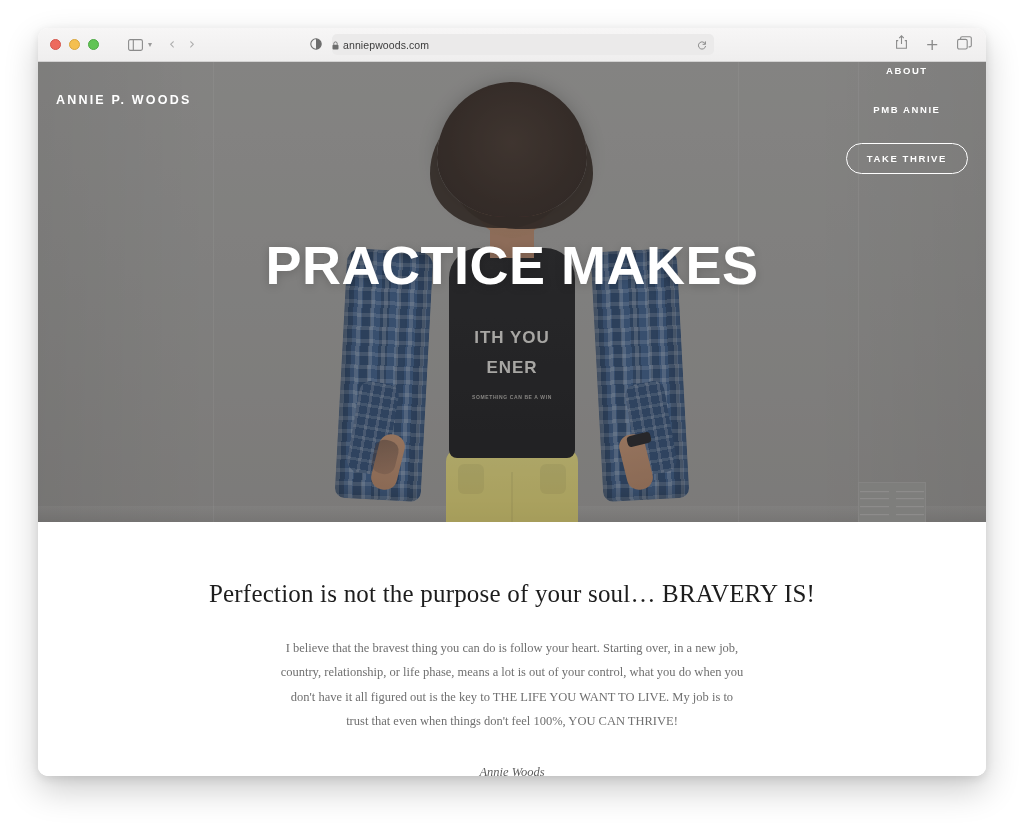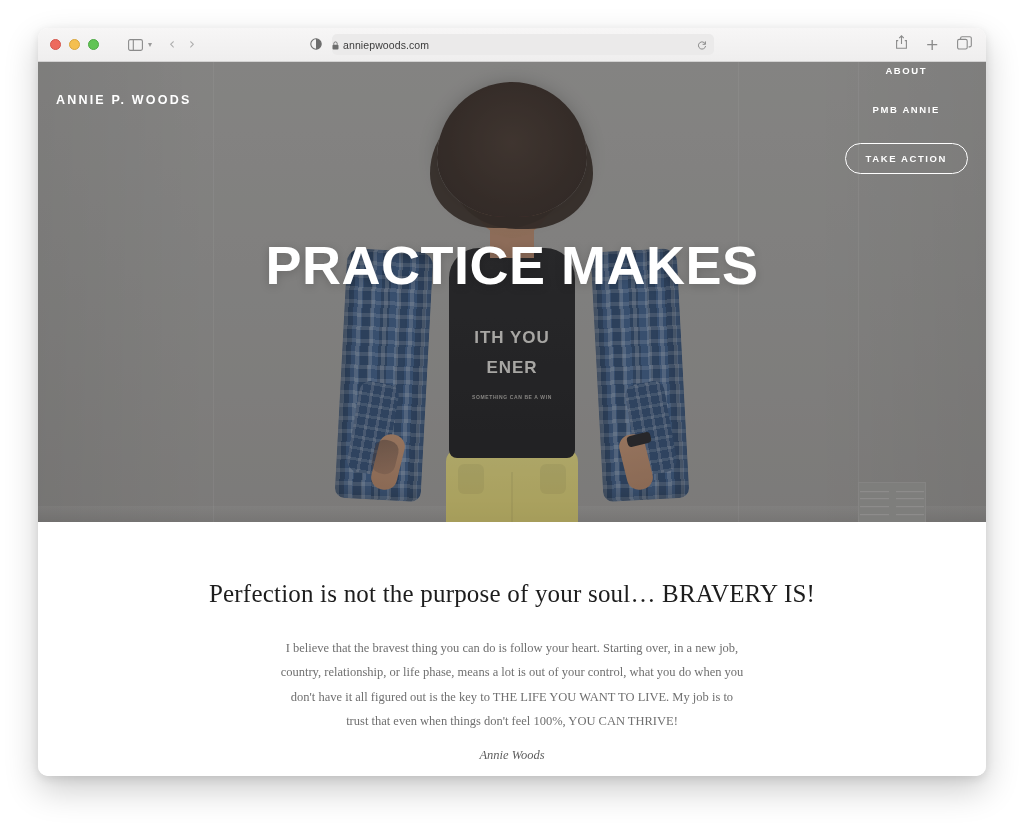--- a/index.html
+++ b/index.html
@@ -292,21 +292,21 @@
   }
   .quote-body {
     font-family:"Liberation Serif", serif;
     font-size:12.5px; color:#6f6f6f;
     line-height:1.95;
     max-width:466px; margin:28px auto 0 auto;
   }
   .quote-sign {
     font-family:"Liberation Serif", serif;
     font-style:italic; font-size:12.5px; color:#5d5d5d;
-    margin-top:14px;
+    margin-top:31px;
   }
 </style>
 </head>
 <body>
 
 <div class="window">
 
   <div class="toolbar">
     <div class="lights">
       <div class="light red"></div>
@@ -438,21 +438,21 @@
       </div>
 
       <div class="hero-overlay"></div>
 
       <nav class="site-nav">
         <div class="brand">ANNIE P. WOODS</div>
         <div class="nav-links">
           <a class="nav-link">HOME</a>
           <a class="nav-link">ABOUT</a>
           <a class="nav-link">PMB ANNIE</a>
-          <button class="take-action">TAKE ACTION</button>
+          <button class="take-action">TAKE THRIVE</button>
         </div>
       </nav>
 
       <div class="hero-content">
         <h1 class="hero-title">
           <span>PRACTICE MAKES</span>
           <br>
         </h1>
       </div>
     </section>

